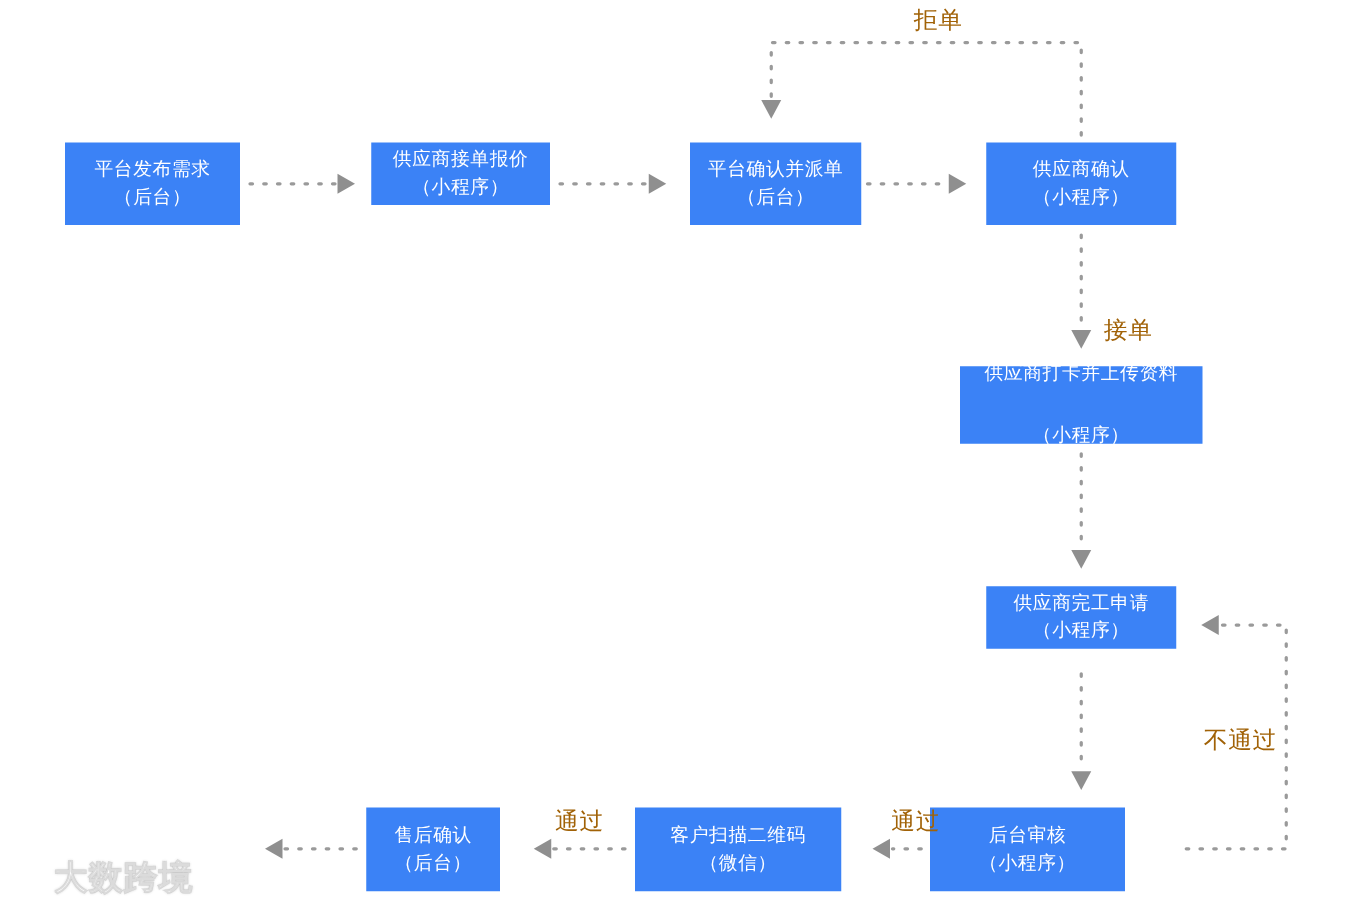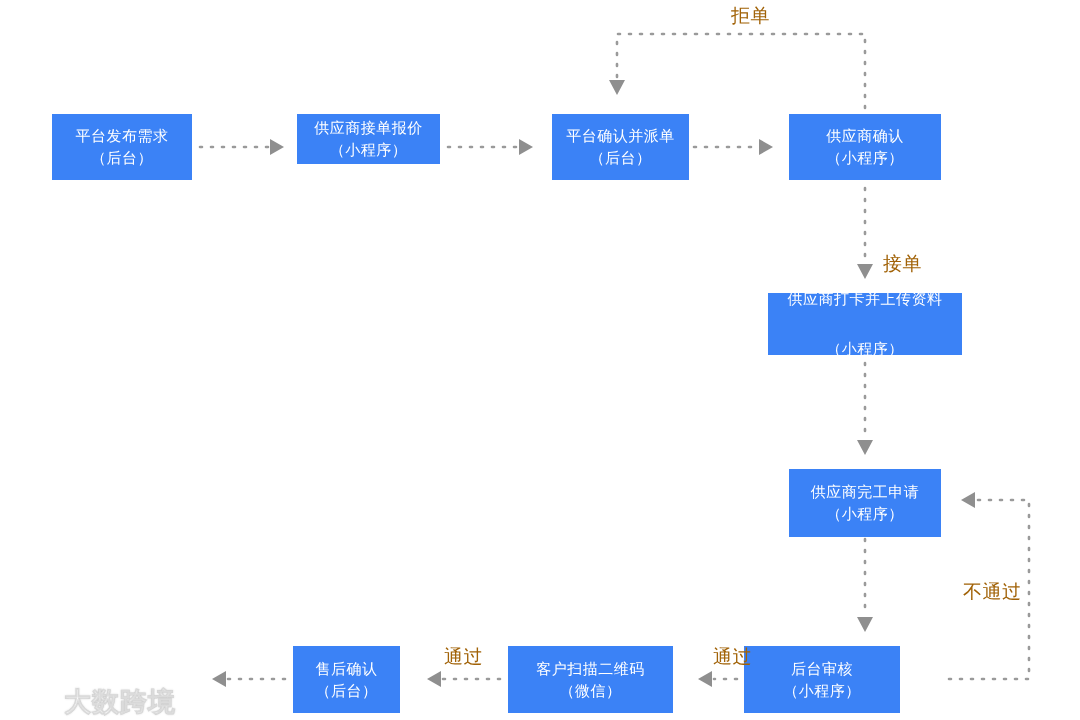--- a/index.html
+++ b/index.html
@@ -40,21 +40,21 @@
     font-size: 19px;
     letter-spacing: 0.5px;
     white-space: nowrap;
   }
   .conn { position: absolute; }
   .conn svg { display: block; overflow: visible; }
   .watermark {
     position: absolute;
     display: flex;
     align-items: flex-end;
-    gap: 22px;
+    gap: 1px;
     opacity: 0.82;
     pointer-events: none;
   }
   .watermark .wm-text {
     font-size: 27px;
     font-weight: bold;
     color: #ffffff;
     letter-spacing: 1px;
     text-shadow: 0 0 2px rgba(120,120,120,0.55);
     -webkit-text-stroke: 0.7px rgba(160,160,160,0.45);
@@ -129,21 +129,21 @@
   <div class="node" style="left:789px; top:114px; width:152px; height:66px;">
     <span class="l1">供应商确认</span>
     <span class="l2">（小程序）</span>
   </div>
 
   <div class="node" style="left:768px; top:293px; width:194px; height:62px;gap:28px;">
     <span class="l1">供应商打卡并上传资料</span>
     <span class="l2">（小程序）</span>
   </div>
 
-  <div class="node" style="left:789px; top:469px; width:152px; height:68px;">
+  <div class="node" style="left:789px; top:469px; width:152px; height:50px;">
     <span class="l1">供应商完工申请</span>
     <span class="l2">（小程序）</span>
   </div>
 
   <div class="node" style="left:744px; top:646px; width:156px; height:67px;">
     <span class="l1">后台审核</span>
     <span class="l2">（小程序）</span>
   </div>
 
   <div class="node" style="left:508px; top:646px; width:165px; height:67px;">

